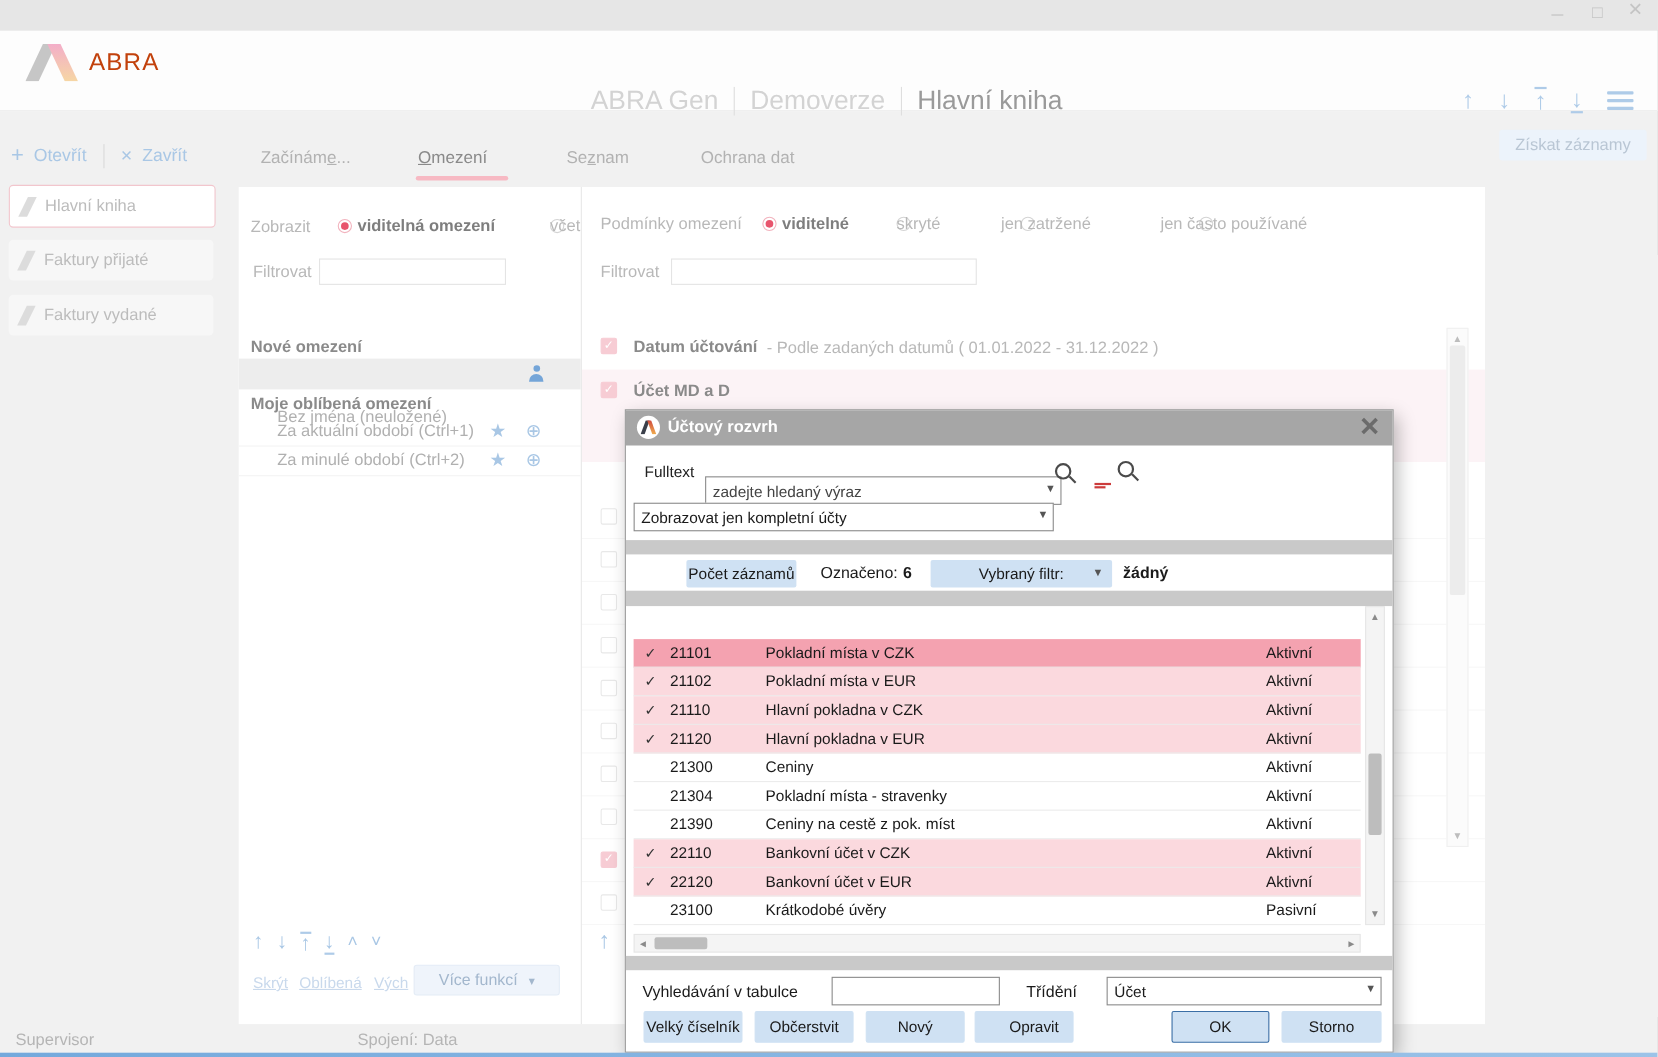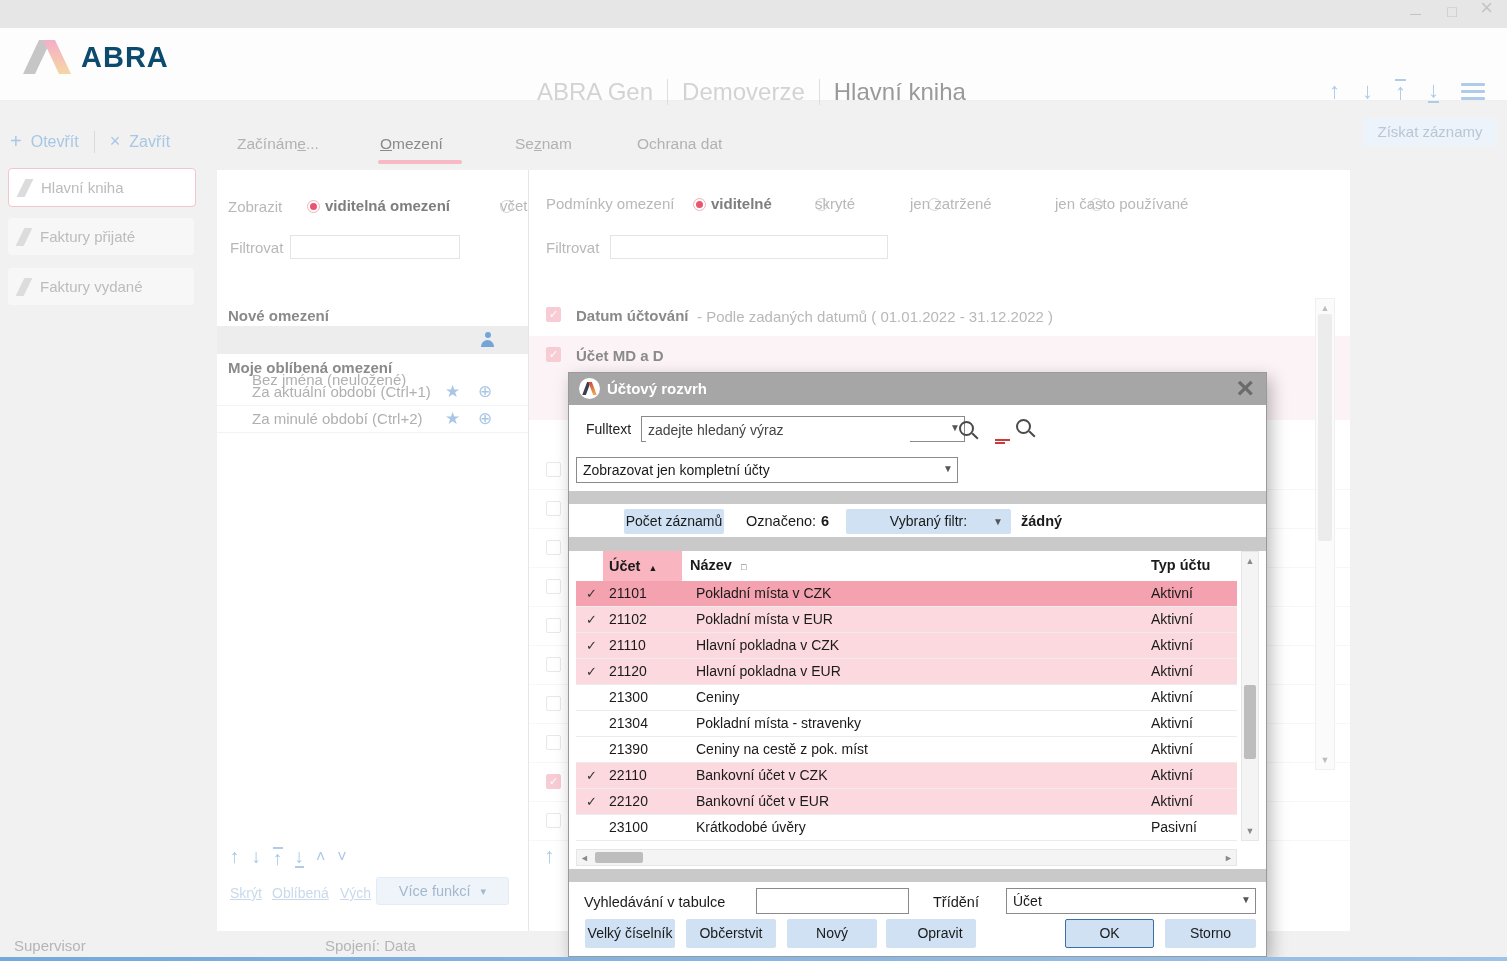--- a/index.html
+++ b/index.html
@@ -11,21 +11,21 @@
   
   .titlebar{position:absolute;left:0;top:0;width:100%;height:28px;background:#e6e6e6;}
   .winbtn{position:absolute;top:4px;color:#c4c4c4;cursor:default;line-height:20px;}
 
   
   .appheader{position:absolute;left:0;top:28px;width:100%;height:72px;background:#fdfdfd;border-bottom:1px solid #efefef;}
   .logo-wrap{position:absolute;left:22px;top:12px;display:flex;align-items:center;gap:9px;}
   .logo-mark{position:relative;width:50px;height:34px;}
   .logo-left{position:absolute;inset:0;background:#c6c6c6;clip-path:polygon(34% 0,58% 0,26% 100%,2% 100%);}
   .logo-right{position:absolute;inset:0;background:linear-gradient(180deg,#f3aec9 0%,#f6d6a4 100%);clip-path:polygon(42% 0,66% 0,98% 100%,74% 100%);}
-  .logo-text{font-size:29px;font-weight:bold;letter-spacing:1px;color:#0c4a6e;}
+  .logo-text{font-size:22px;font-weight:normal;letter-spacing:1px;color:#c2410c;}
   .center-title{position:absolute;left:537px;top:50px;display:flex;align-items:center;gap:14px;font-size:24px;}
   .ct-dim{color:#d3d3d3;} .ct-strong{color:#9a9a9a;}
   .vsep{width:0;height:26px;border-left:1px solid #dedede;}
   .nav-icons{position:absolute;right:22px;top:50px;display:flex;align-items:center;gap:22px;color:#aecbe8;font-size:22px;}
   .bararrow-top{display:inline-block;border-top:2px solid #aecbe8;padding-top:0;line-height:1;}
   .bararrow-bot{display:inline-block;border-bottom:2px solid #aecbe8;padding-bottom:0;line-height:1;}
   .burger{width:24px;height:17px;}
   .burger i{display:block;height:3px;background:#aecbe8;margin-bottom:4px;border-radius:1px;}
 
   
@@ -295,21 +295,21 @@
       <span class="m-logo">
           <span class="m-logo-l"></span>
           <span class="m-logo-r"></span>
         </span>
       <span class="m-title">Účtový rozvrh</span>
       <span class="m-close">×</span>
     </div>
 
     
     <span class="abs" style="left:17px;top:48px;font-size:14px;color:#222;">Fulltext</span>
-    <div class="combo" style="left:72px;top:43px;width:324px;height:26px;">
+    <div class="combo" style="left:72px;top:60px;width:324px;height:26px;">
       <input class="ft-input" placeholder="zadejte hledaný výraz" style="">
       <span class="caret">▼</span>
     </div>
     <span class="mag abs" style="left:390px;top:48px;"></span>
     <span class="mag abs" style="left:428px;top:46px;"></span>
     <span class="redbar" style="left:426px;top:66px;width:15px;"></span>
     <span class="redbar" style="left:426px;top:69px;width:10px;"></span>
 
     
     <div class="combo" style="left:7px;top:84px;width:382px;height:26px;">
@@ -326,29 +326,20 @@
     <div class="m-btn" style="left:277px;top:136px;width:165px;">
       <span>Vybraný filtr:</span>
       <span style="position:absolute;right:8px;top:0;font-size:10px;color:#555;">▼</span>
     </div>
     <span class="abs" style="left:452px;top:140px;font-size:14.5px;font-weight:bold;">žádný</span>
 
     <div class="grayband" style="top:164px;height:14px;"></div>
 
     
     <div class="grid">
-      <div class="g-head">
-        <div class="g-cell-ucet">
-          <span>Účet</span>
-          <span style="font-size:9px;margin-left:4px;">▲</span>
-        </div>
-        <span class="abs" style="left:114px;top:6px;"><span>Název</span>
-          <span style="font-size:9px;font-weight:normal;color:#666;margin-left:5px;">□</span></span>
-        <span class="abs" style="left:575px;top:6px;">Typ účtu</span>
-      </div>
 
       <div class="g-row state-selected" style="top:30px;">
         <span class="chk">✓</span>
         <span class="code">21101</span>
           <span class="name">Pokladní místa v CZK</span>
           <span class="type">Aktivní</span>
       </div>
       <div class="g-row state-checked" style="top:56px;">
         <span class="chk">✓</span>
         <span class="code">21102</span>

